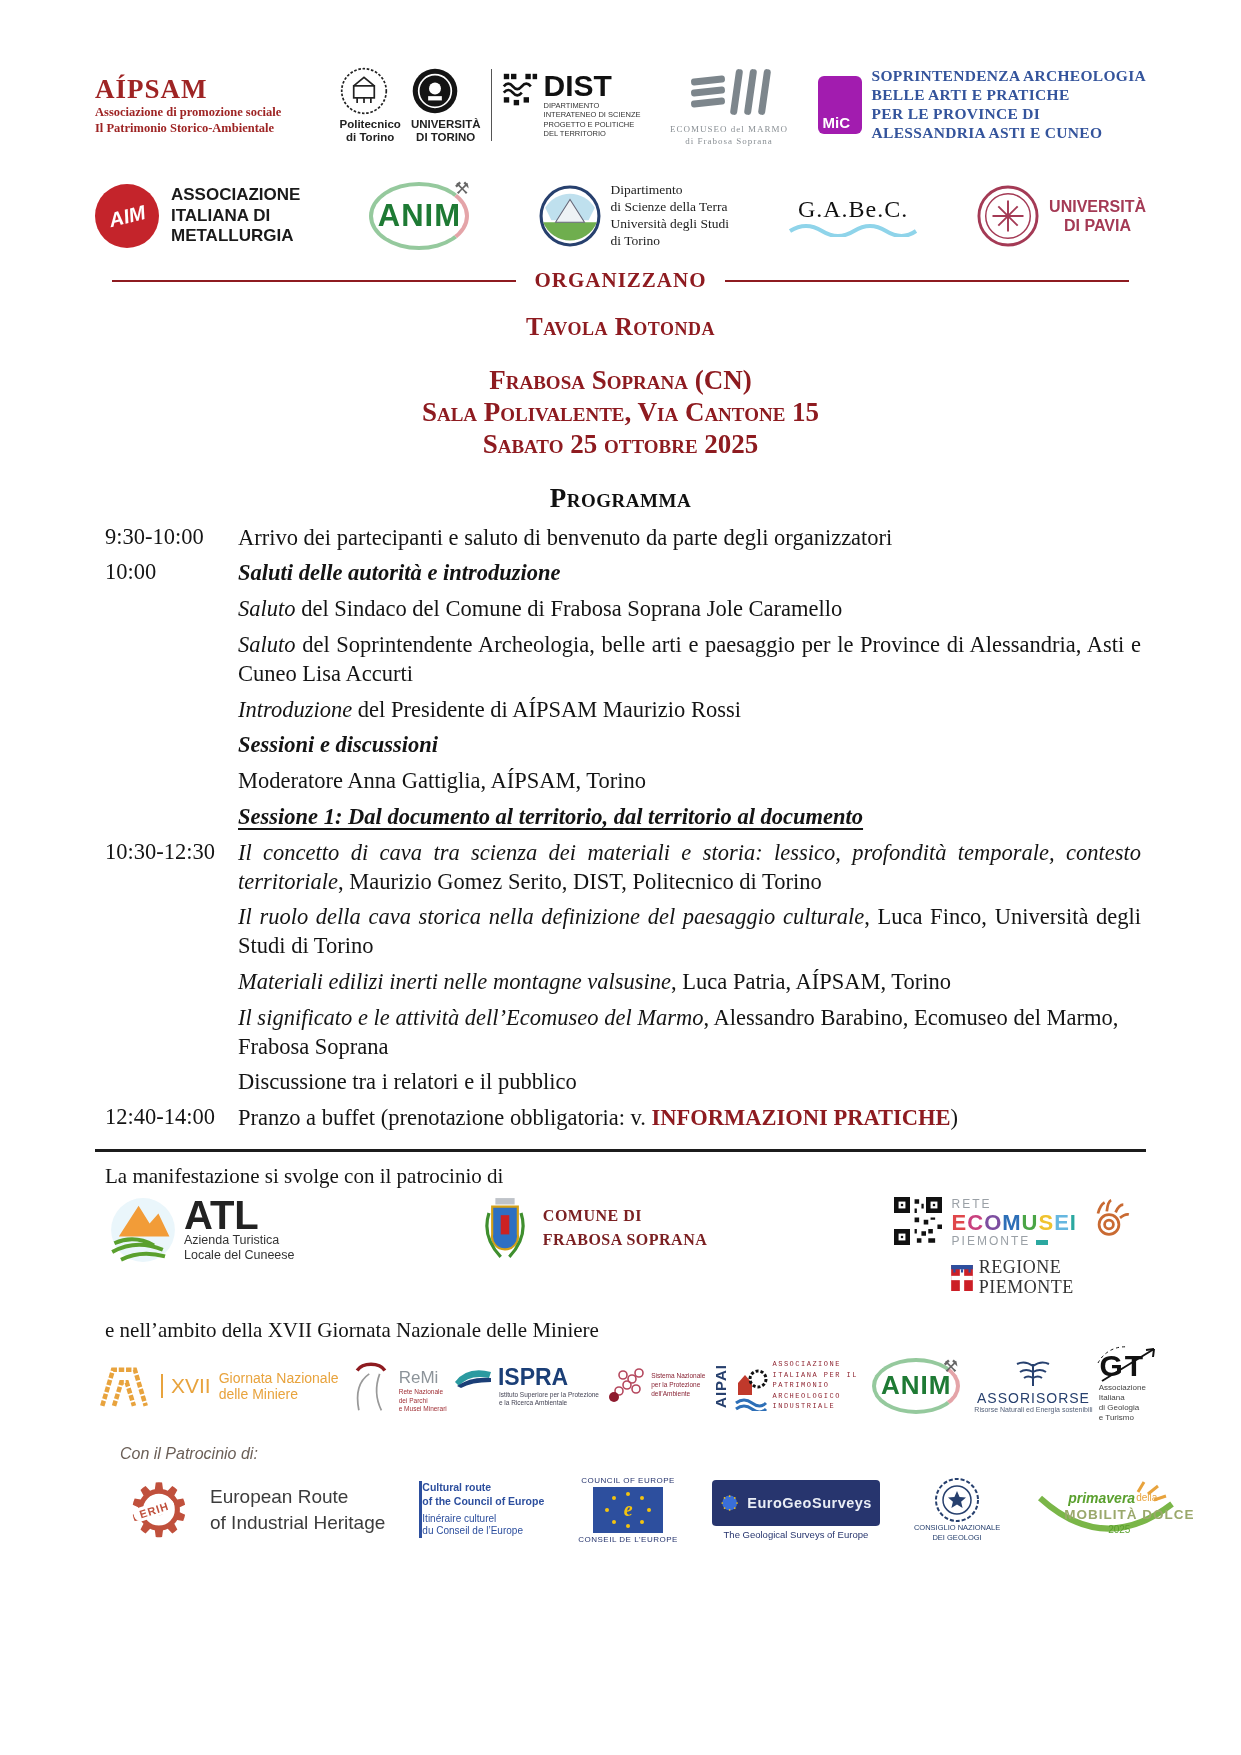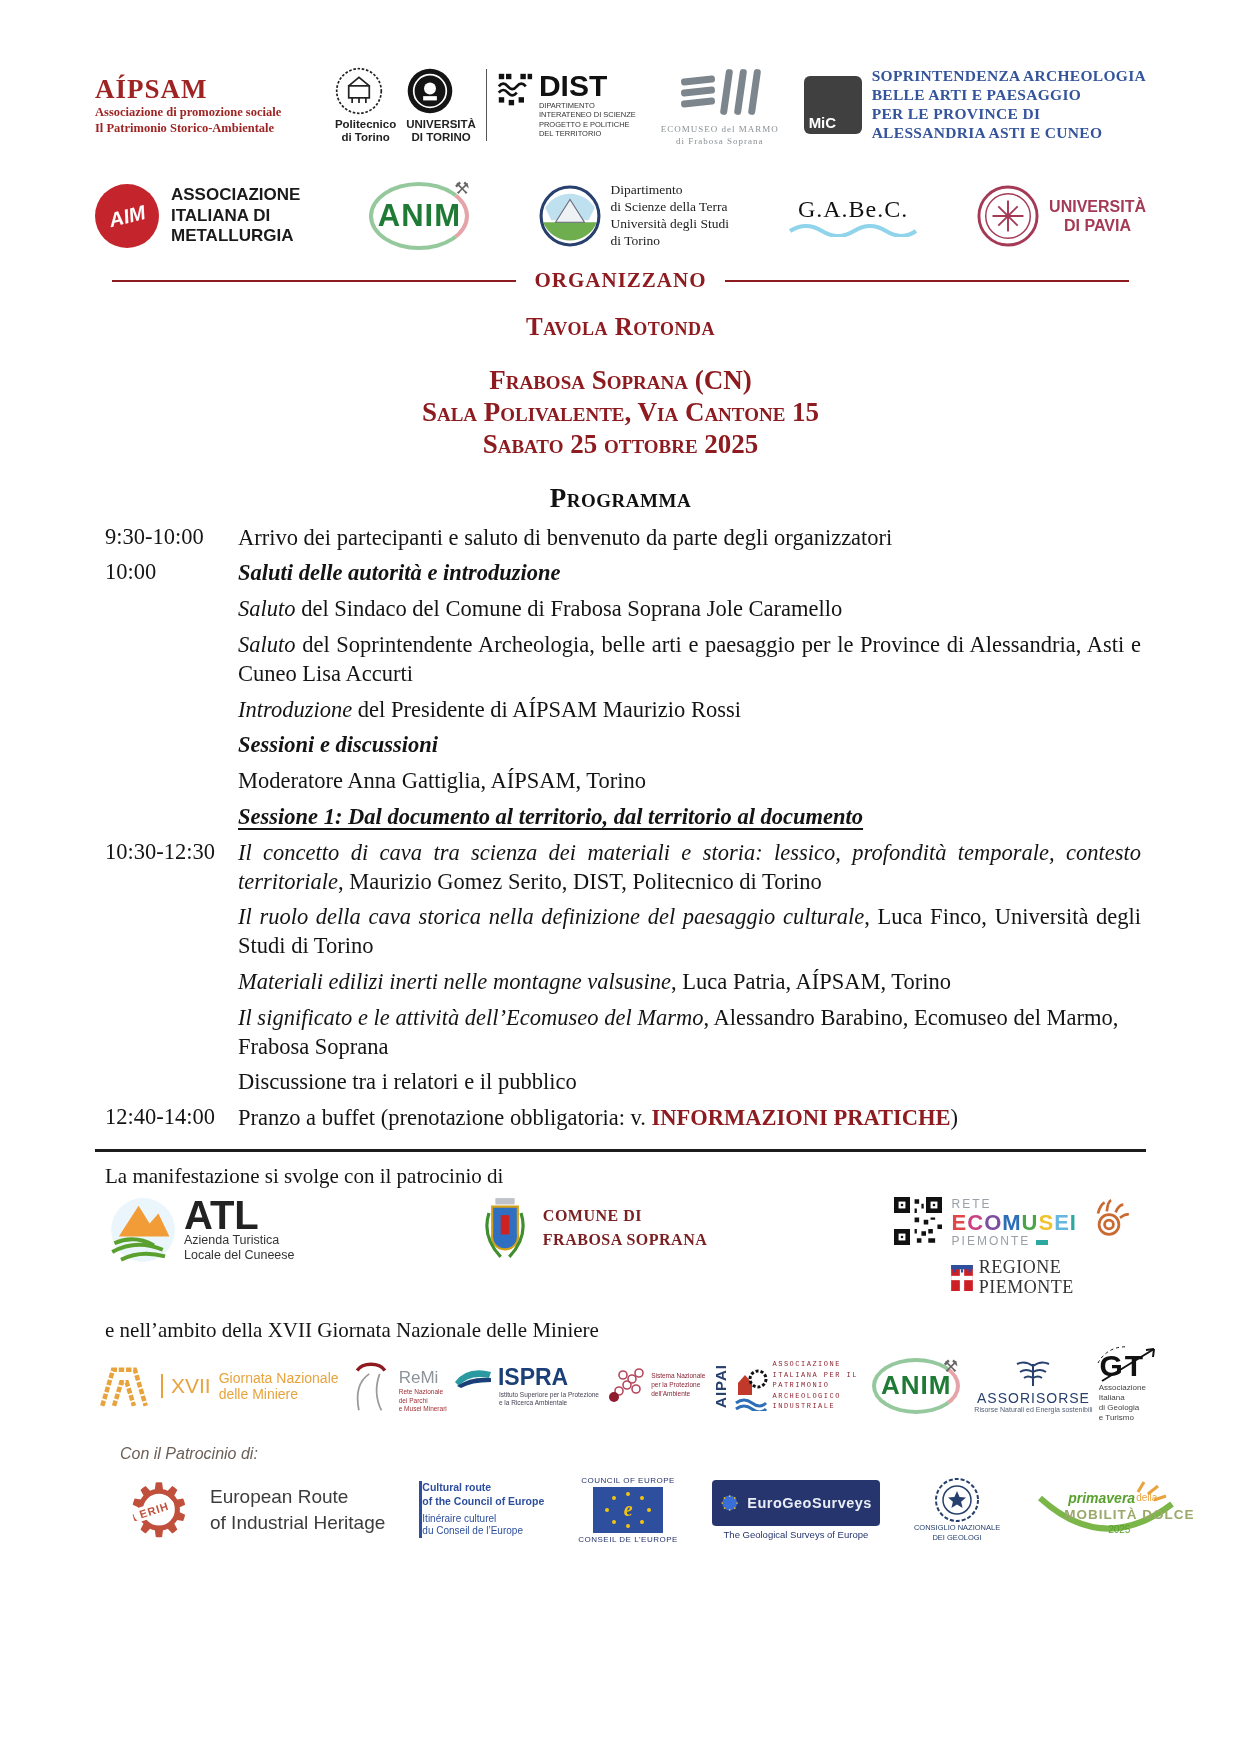--- a/index.html
+++ b/index.html
@@ -24,21 +24,21 @@
   .dist{display:flex;align-items:flex-start;gap:6px;}
   .dist .t{font-size:30px;font-weight:bold;font-family:"Liberation Sans",sans-serif;color:#111;line-height:.9;}
   .dist .s{font-size:7.5px;font-family:"Liberation Sans",sans-serif;color:#333;line-height:1.25;margin-top:2px;}
   .ecom{display:flex;flex-direction:column;align-items:center;}
   .strokes{display:flex;align-items:center;gap:8px;height:58px;}
   .hbars div{width:34px;height:7px;background:#7d868c;border-radius:3px;margin:4px 0;transform:rotate(-6deg);}
   .vbars{display:flex;gap:7px;}
   .vbars div{width:7px;height:46px;background:#7d868c;border-radius:3px;transform:rotate(8deg);}
   .ecom .cap{font-size:9px;color:#8a9095;letter-spacing:1px;margin-top:3px;text-align:center;line-height:1.3;}
   .micgrp{display:flex;align-items:center;gap:10px;}
-  .micbox{width:58px;height:58px;background:#404040;border-radius:6px;position:relative;}
+  .micbox{width:44px;height:58px;background:#a21caf;border-radius:6px;position:relative;}
   .micbox span{position:absolute;left:5px;bottom:3px;color:#fff;font-weight:bold;
                font-family:"Liberation Sans",sans-serif;font-size:15px;}
   .soprint{color:var(--blue);font-size:15.5px;line-height:1.22;font-weight:bold;letter-spacing:.3px;}
 
   .aimgrp{display:flex;align-items:center;gap:12px;}
   .aimcirc{width:64px;height:64px;border-radius:50%;background:#c4242b;display:flex;align-items:center;justify-content:center;}
   .aimcirc span{color:#fff;font-style:italic;font-weight:bold;font-family:"Liberation Sans",sans-serif;
                 font-size:20px;transform:rotate(-14deg);}
   .aimtxt{font-family:"Liberation Sans",sans-serif;font-weight:bold;font-size:17px;line-height:1.2;color:#1a1a1a;}
   .animgrp{position:relative;width:120px;height:80px;display:flex;align-items:center;justify-content:center;}
@@ -229,21 +229,21 @@
         <div>ECOMUSEO del MARMO</div>
         <div>di Frabosa Soprana</div>
       </div>
     </div>
     <div class="micgrp">
       <div class="micbox">
           <span>MiC</span>
         </div>
       <div class="soprint">
         <div>SOPRINTENDENZA ARCHEOLOGIA</div>
-        <div>BELLE ARTI E PAESAGGIO</div>
+        <div>BELLE ARTI E PRATICHE</div>
         <div>PER LE PROVINCE DI</div>
         <div>ALESSANDRIA ASTI E CUNEO</div>
       </div>
     </div>
   </div>
 
   <div class="logo-row row2">
     <div class="aimgrp">
       <div class="aimcirc">
           <span>AIM</span>

